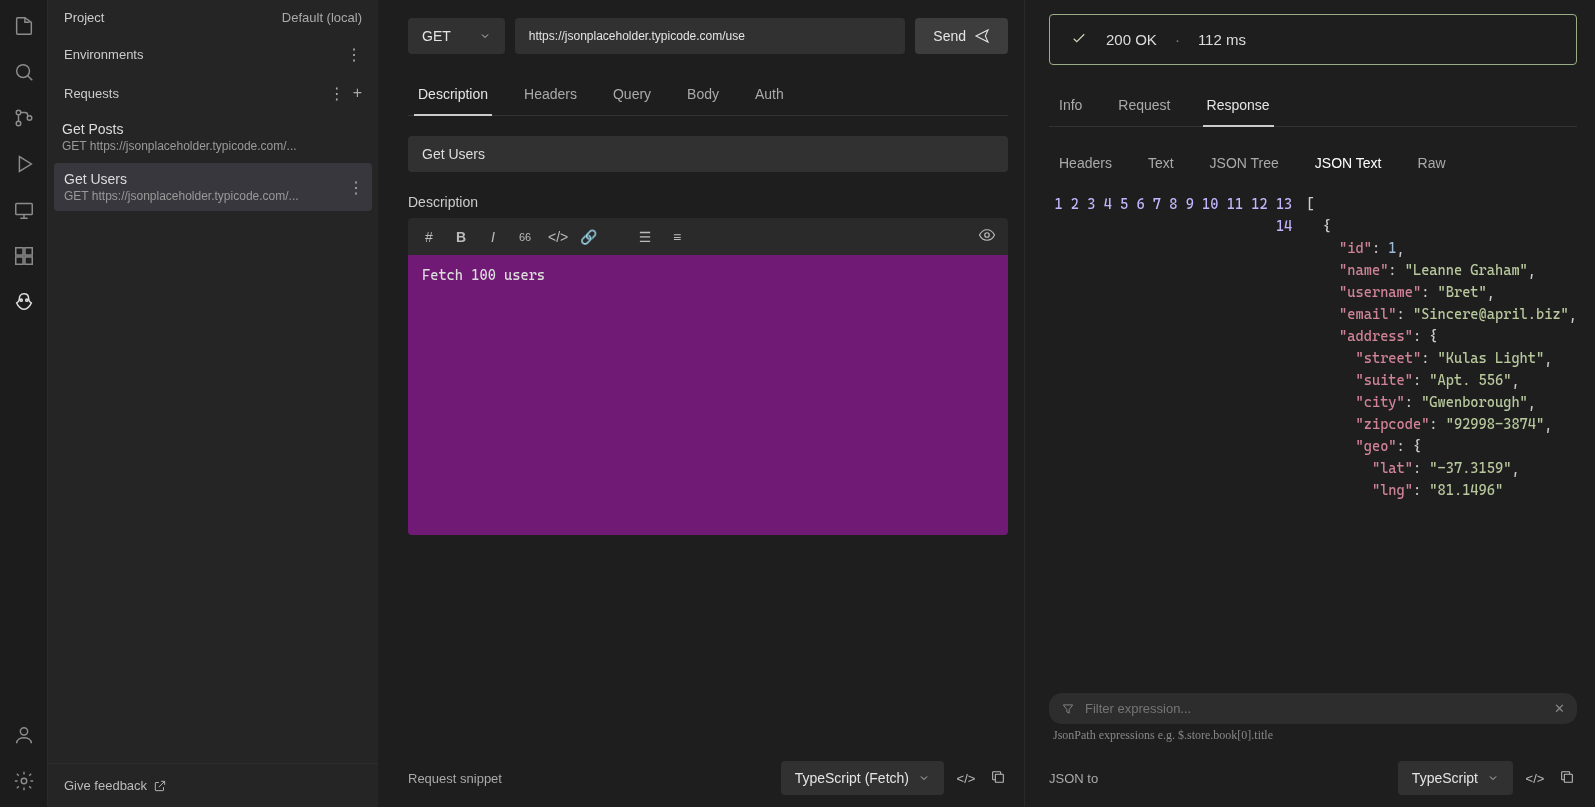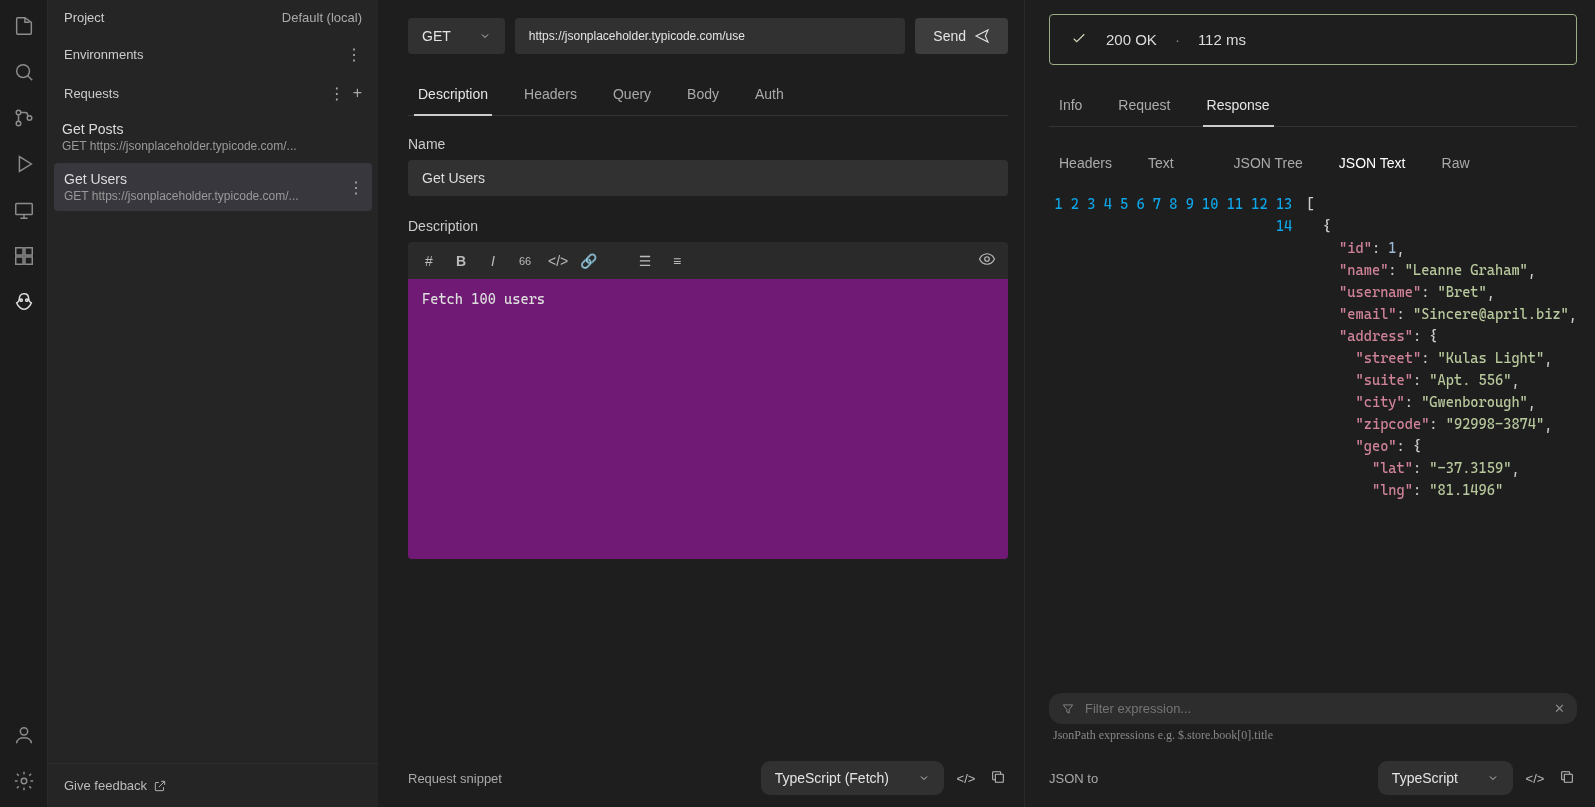--- a/index.html
+++ b/index.html
@@ -180,24 +180,24 @@
   display: flex;
   align-items: center;
   gap: 12px;
   padding-top: 16px;
 }
 .snippet-bar .sn-label { color: #aaaaaa; }
 .sn-select {
   background: #313131;
   color: #e4e4e4;
   padding: 9px 14px;
-  border-radius: 9px;
-  display: flex;
-  align-items: center;
-  gap: 29px;
+  border-radius: 4px;
+  display: flex;
+  align-items: center;
+  gap: 9px;
   cursor: pointer;
   margin-left: auto;
   font-size:14px;
 }
 .sn-icn { color:#bbb; cursor:pointer; width:20px; text-align:center; }
 
 .response-pane {
   width: 570px;
   display: flex;
   flex-direction: column;
@@ -220,21 +220,21 @@
 .code-area {
   font-family: "Cascadia Code", Consolas, monospace;
   font-size: 14px;
   line-height: 22px;
   display: flex;
   margin-top: 10px;
   flex:1;
   overflow:hidden;
 }
 .line-nums {
-  color: #0ea5e9;
+  color: #c4b5fd;
   text-align: right;
   padding-right: 14px;
   user-select: none;
 }
 .code-lines { white-space: pre; }
 .k { color: #d08398; }
 .s { color: #b8c99d; }
 .n { color: #9fbad6; }
 .p { color: #cccccc; }
 
@@ -381,21 +381,20 @@
     </div>
 
     <div class="tabs">
       <div class="tab active">Description</div>
       <div class="tab">Headers</div>
       <div class="tab">Query</div>
       <div class="tab">Body</div>
       <div class="tab">Auth</div>
     </div>
 
-    <div class="field-label">Name</div>
     <input class="text-input" value="Get Users" style="">
 
     <div class="field-label">Description</div>
     <div class="editor-toolbar">
       <span class="tb-icn">#</span>
       <span class="tb-icn"><b>B</b></span>
       <span class="tb-icn"><i>I</i></span>
       <span class="tb-icn" style="font-size:11px;">66</span>
       <span class="tb-icn">&lt;/&gt;</span>
       <span class="tb-icn">🔗</span>
@@ -438,21 +437,21 @@
 
     <div class="tabs">
       <div class="tab">Info</div>
       <div class="tab">Request</div>
       <div class="tab active">Response</div>
     </div>
 
     <div class="tabs" style="border:none;margin-bottom:4px;">
       <div class="tab" style="padding-bottom:8px;">Headers</div>
       <div class="tab" style="padding-bottom:8px;">Text</div>
-      <div class="tab" style="padding-bottom:8px;margin-left:24px;">JSON Tree</div>
+      <div class="tab" style="padding-bottom:8px;">JSON Tree</div>
       <div class="tab" style="padding-bottom:8px;color:#fff;font-weight:500;">JSON Text</div>
       <div class="tab" style="padding-bottom:8px;">Raw</div>
     </div>
 
     <div class="code-area">
       <div class="line-nums" id="line-nums">1
 2
 3
 4
 5

